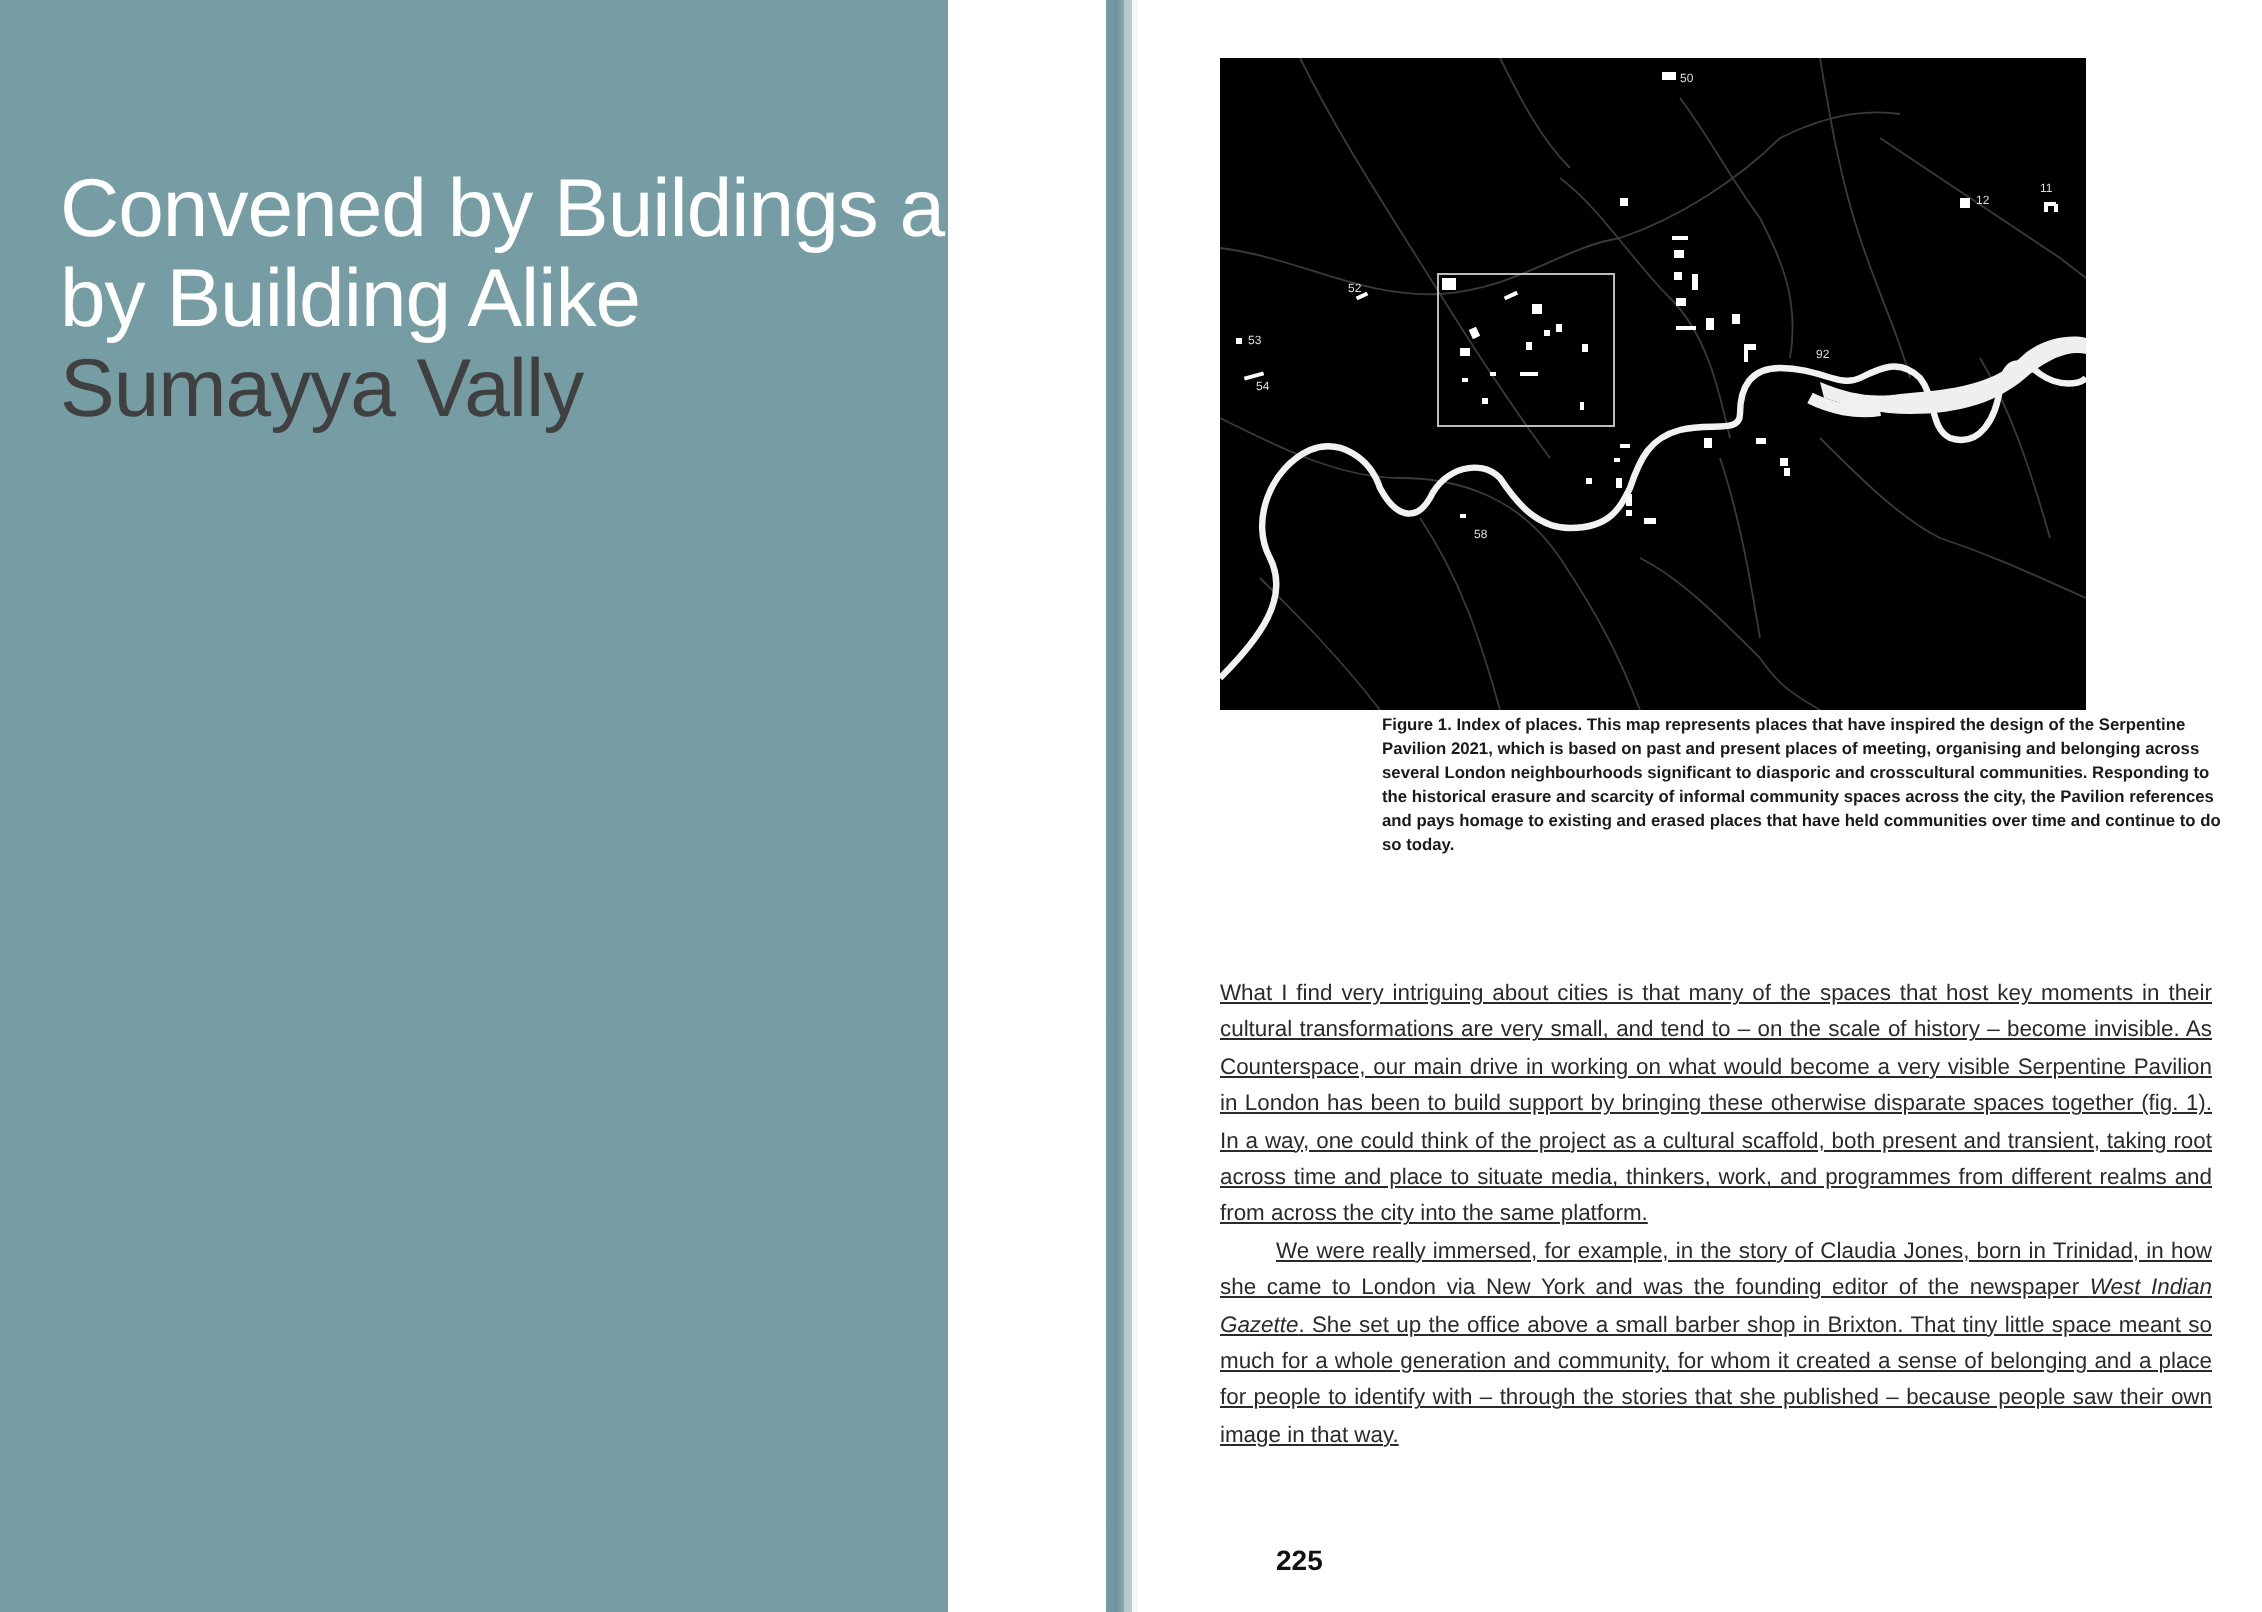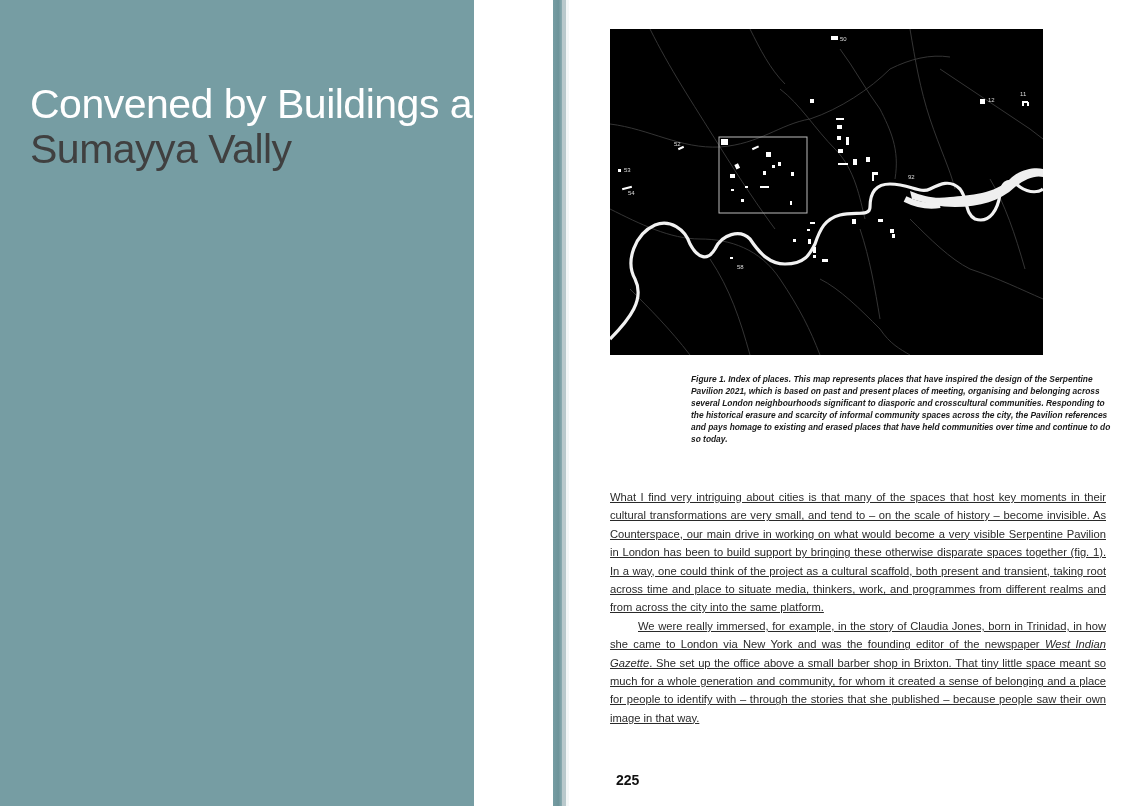--- a/index.html
+++ b/index.html
@@ -10,35 +10,36 @@
   .spine-white { position:absolute; left:566px; top:0; width:3px; height:806px; background:#f4f7f7; }
   .right-page { position:absolute; left:569px; top:0; width:562px; height:806px; background:#fff; }
 
   .title-block { position:absolute; left:30px; top:82px; width:520px; font-family:"DejaVu Sans", sans-serif; font-weight:200; font-size:41px; line-height:45px; letter-spacing:-0.5px; }
   .title-line { color:#ffffff; display:block; font-weight:normal; -webkit-text-stroke:0; }
   .author-line { color:#404040; display:block; }
   .thin { font-family:"Liberation Sans", sans-serif; font-weight:300; }
 
   .folio { position:absolute; top:772px; font-size:14px; font-weight:bold;text-align:center; }
   .folio-left { left:509px; color:#ffffff; }
-  .folio-right { left:616px; color:#111; }
+  .folio-right { left:638px; color:#111; }
 
   .map { position:absolute; left:610px; top:29px; width:433px; height:326px; background:#000; overflow:hidden; }
-  .caption { position:absolute; left:691px; top:373px; width:420px; font-size:8.4px; line-height:12px; font-weight:bold; color:#1a1a1a;font-style:italic; }
+  .caption { position:absolute; left:691px; top:356px; width:420px; font-size:8.4px; line-height:12px; font-weight:bold; color:#1a1a1a; }
   .body-text { position:absolute; left:610px; top:488px; width:496px; font-size:11.2px; line-height:18.4px; color:#2a2a2a; text-align:justify; }
   .body-text p { margin:0;text-decoration:underline; }
   .body-text p.indent { text-indent:28px; }
   .body-text em { font-style:italic; }
 </style>
 </head>
 <body>
 
 <div class="left-page">
   <div class="title-block">
     <span class="title-line thin">Convened by Buildings and</span>
+    <span class="title-line thin">by Building Alike</span>
     <span class="author-line thin">Sumayya Vally</span>
   </div>
   <div class="folio folio-left">224</div>
 </div>
 <div class="gutter-shadow"></div>
 <div class="spine-line"></div>
 <div class="spine-white"></div>
 
 <div class="right-page"></div>
 

